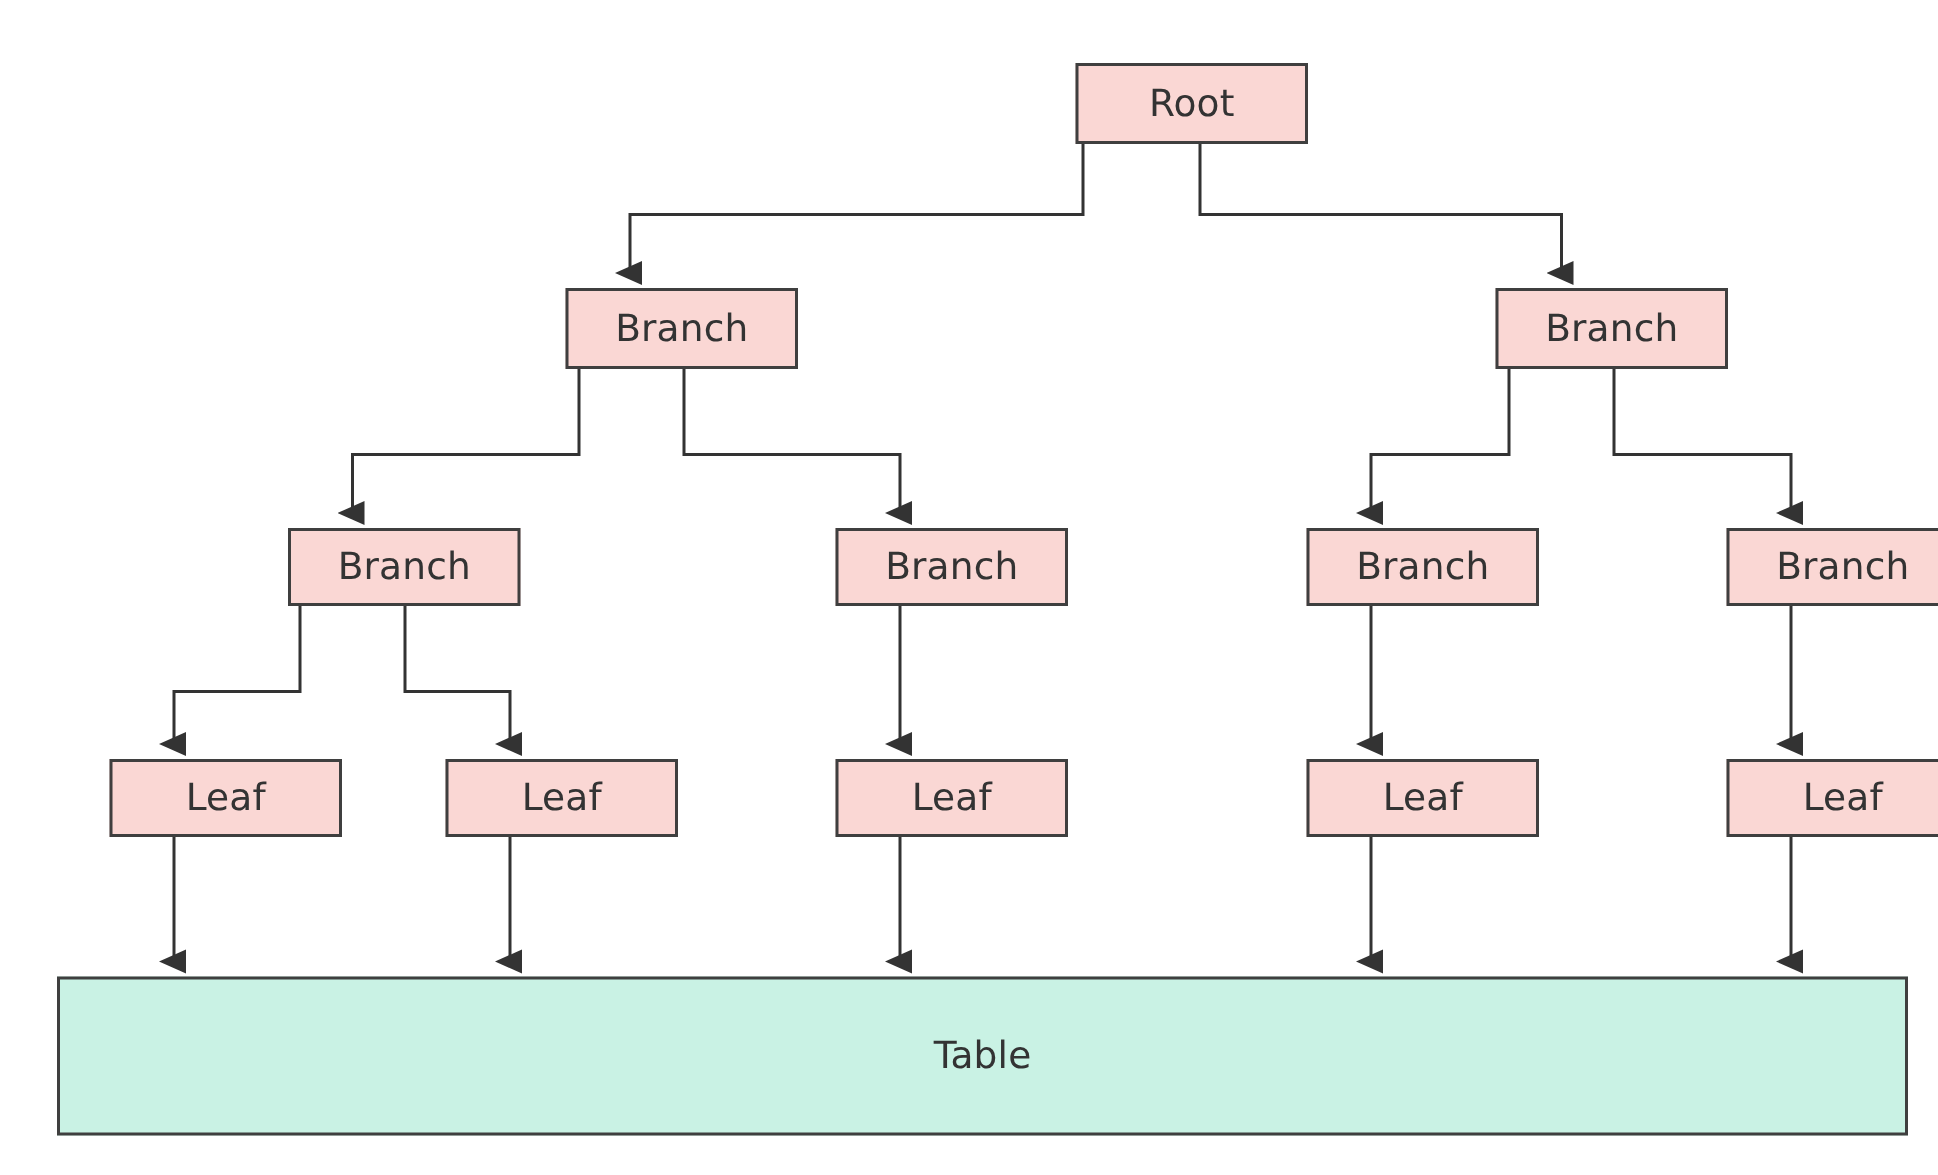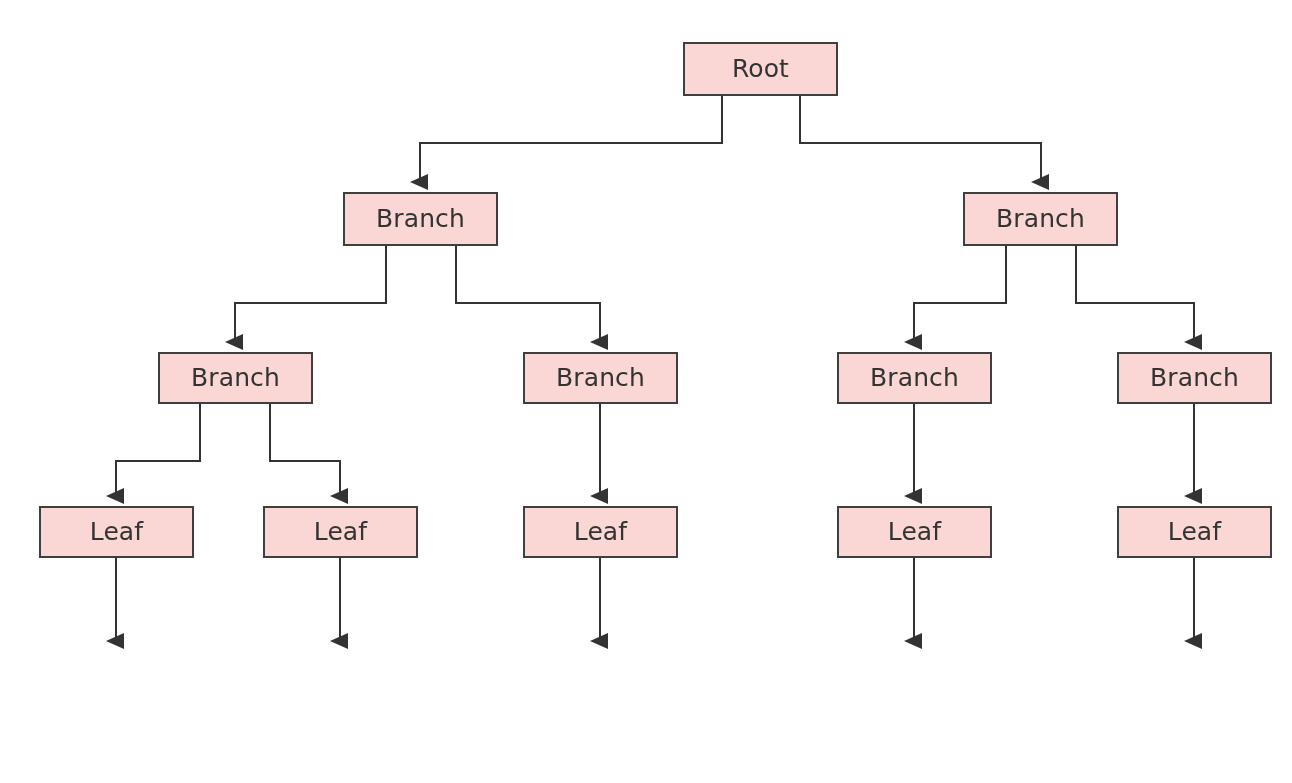--- a/index.html
+++ b/index.html
@@ -44,20 +44,21 @@
     color: #333333;
     font-family: "DejaVu Sans", sans-serif;
     font-size: 25px;
     line-height: 1.1;
     font-weight: 400;
     letter-spacing: 0.1px;
     white-space: nowrap;
   }
   .node-pink {
     background: #fad7d4;
+    margin-left: 34px;
   }
   .node-mint {
     background: #c9f2e4;
   }
   .node-label {
     display: block;
   }
 </style>
 </head>
 <body>
@@ -120,15 +121,18 @@
       </div>
       <div class="node node-pink" style="left: 523px; top: 506px; width: 155px; height: 52px;">
         <span class="node-label">Leaf</span>
       </div>
       <div class="node node-pink" style="left: 837px; top: 506px; width: 155px; height: 52px;">
         <span class="node-label">Leaf</span>
       </div>
       <div class="node node-pink" style="left: 1117px; top: 506px; width: 155px; height: 52px;">
         <span class="node-label">Leaf</span>
       </div>
+      <div class="node node-mint" style="left: 38px; top: 651px; width: 1234px; height: 106px;">
+        <span class="node-label">Table</span>
+      </div>
     </div>
 
 </div>
 
 </body></html>

